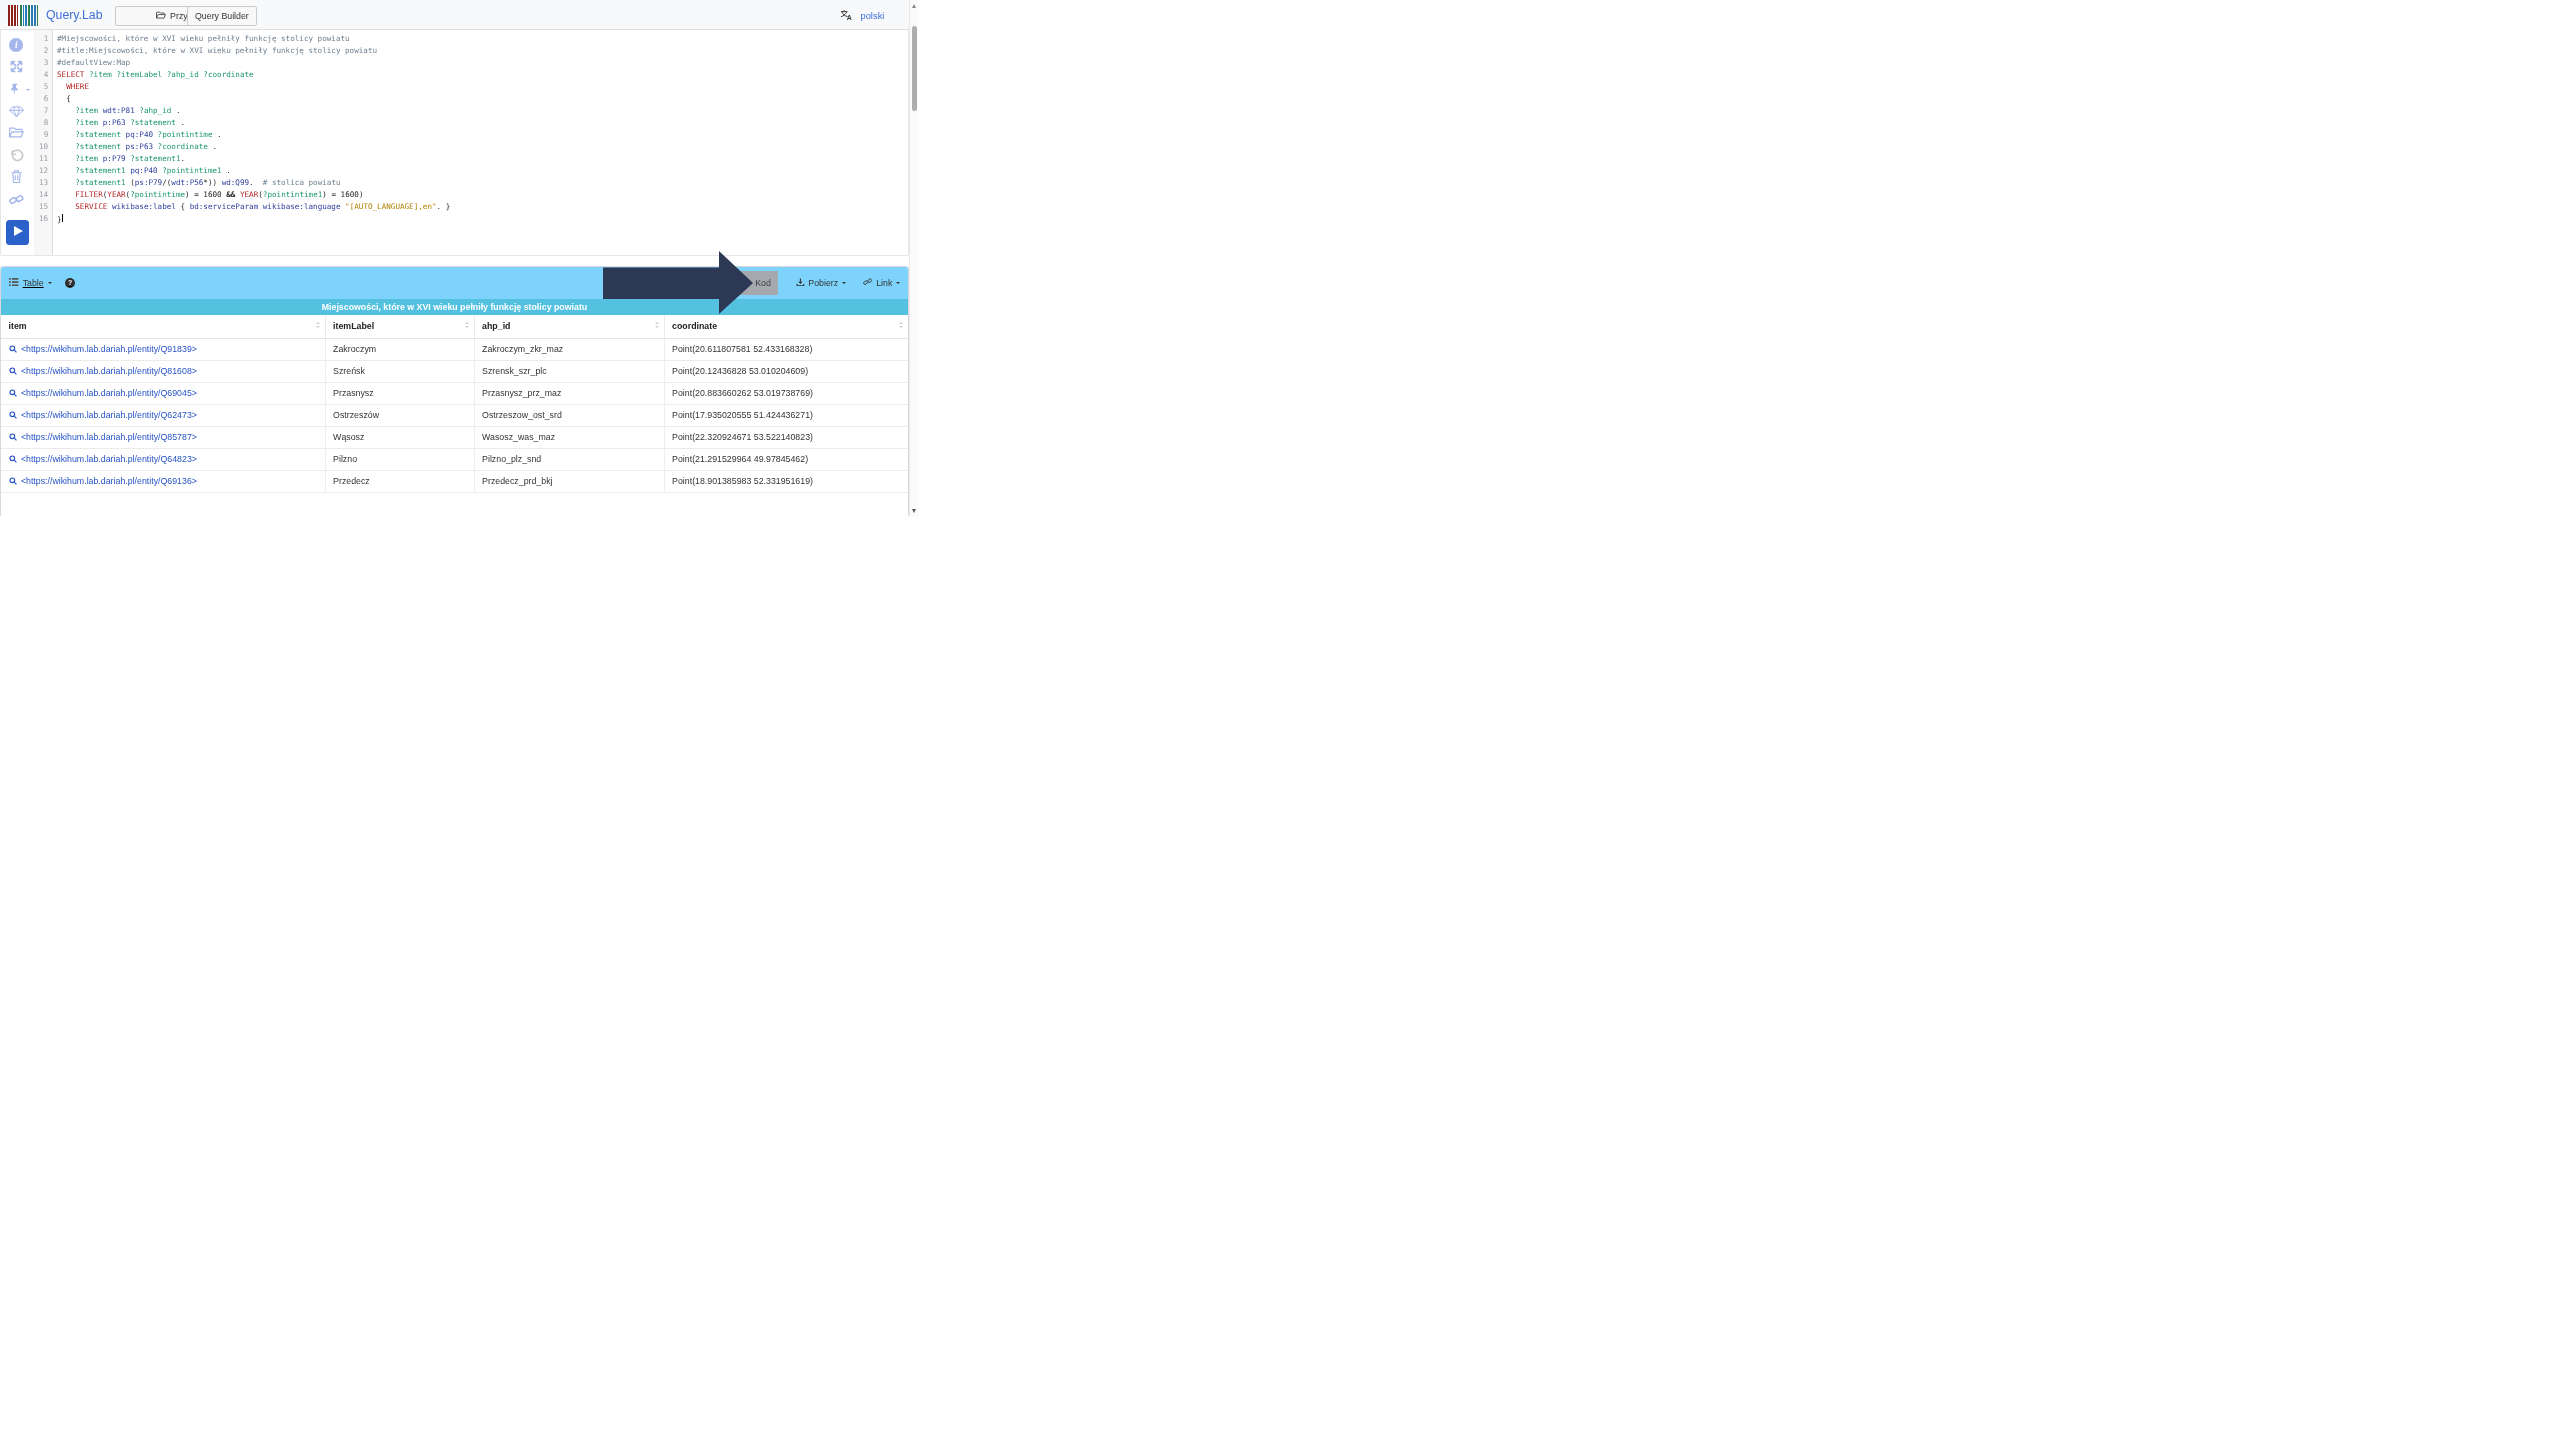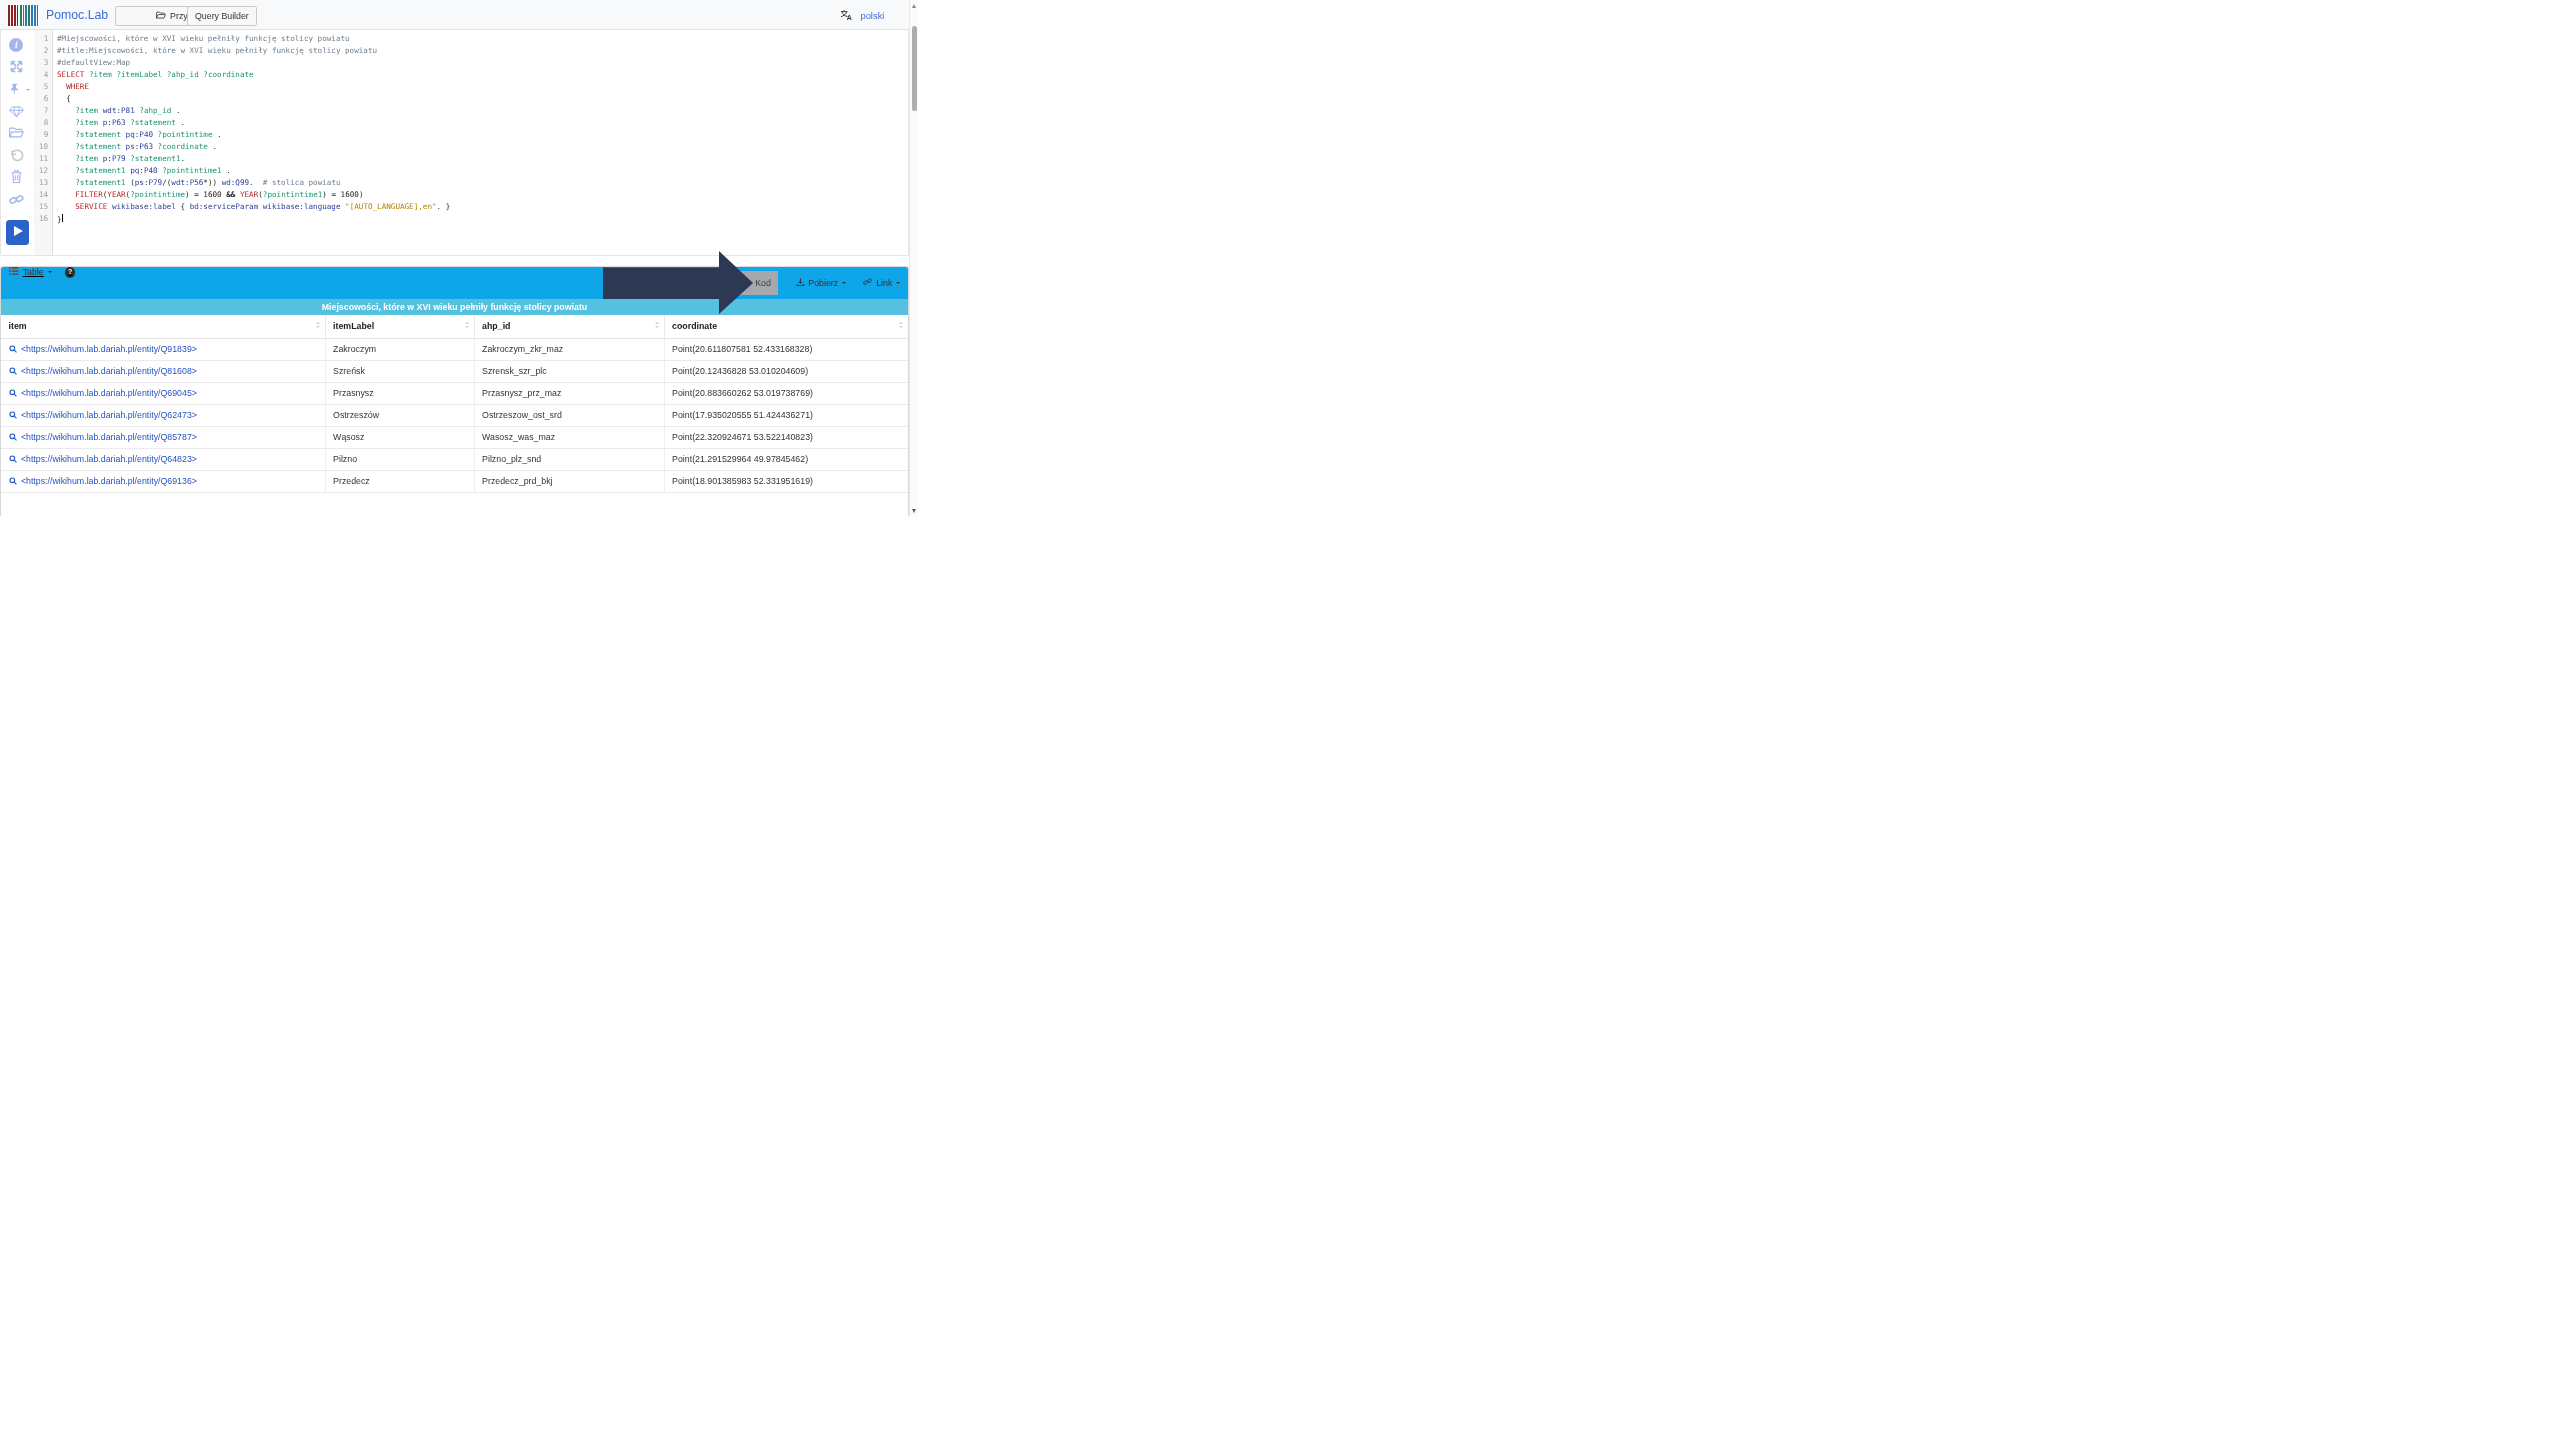--- a/index.html
+++ b/index.html
@@ -65,22 +65,22 @@
   .code{position:absolute;left:56px;top:3.5px;right:5.9px;cursor:text;}
   .code-line{height:12px;line-height:12px;white-space:pre;font:7.6px "DejaVu Sans Mono",monospace;color:#2b2b2b;}
   .tk-com{color:#708090;} .tk-kw{color:#b22222;} .tk-var{color:#1d9673;}
   .tk-pre{color:#2c3e9c;} .tk-str{color:#b08000;} .tk-num{color:#222;}
   .tk-op{color:#222;font-weight:bold;} .tk-pln{color:#2b2b2b;}
   .cursor{display:inline-block;width:0.6px;height:8.8px;background:#000;vertical-align:-1.2px;}
 
   
   .results-panel{position:absolute;top:266px;left:0;width:909px;height:261px;background:#fff;
                  border:0.6px solid #d9d9d9;border-radius:2.3px;}
-  .rtoolbar{height:32px;background:#0ea5e9;border-radius:2.3px 2.3px 0 0;position:relative;
-            display:flex;align-items:flex-start;text-decoration:underline;}
+  .rtoolbar{height:32px;background:#7dd3fc;border-radius:2.3px 2.3px 0 0;position:relative;
+            display:flex;align-items:center;text-decoration:underline;}
   .view-select{display:flex;align-items:center;gap:4.1px;margin-left:8.2px;color:#333;font-size:8.8px;cursor:pointer;}
   .rt-help{margin-left:13px;cursor:pointer;}
   .rt-right{position:absolute;right:8.2px;top:0;height:100%;display:flex;align-items:center;gap:17.6px;}
   .kod-btn{background:var(--kodhl);padding:7px 7.6px;display:flex;align-items:center;gap:3.5px;
            color:#3d3d3d;font-size:8.8px;cursor:pointer;}
   .kod-btn .code-ic{font:bold 7.6px "DejaVu Sans Mono",monospace;color:#3d3d3d;}
   .flat-btn{display:flex;align-items:center;gap:3.5px;color:#333;font-size:8.8px;cursor:pointer;}
   .title-bar{height:16px;background:var(--accent);color:#fff;font-weight:bold;font-size:8.8px;
              display:flex;align-items:center;justify-content:center;}
   table.results{width:100%;border-collapse:collapse;table-layout:fixed;}
@@ -124,21 +124,21 @@
         <i></i>
         <i></i>
         <i></i>
         <i></i>
         <i></i>
         <i></i>
         <i></i>
         <i></i>
         <i></i>
     </div>
-    <div class="brand">Pomoc.Lab</div>
+    <div class="brand">Query.Lab</div>
 
     <div class="btn" style="left:115px;padding-left:40px;">
       <span>
         <svg width="10" height="8.2" viewBox="0 0 20 16" fill="none" stroke="#333" stroke-width="1.6" stroke-linejoin="round">
           <path d="M1 14 L1 3 Q1 2 2 2 L7 2 L9 4 L16 4 Q17 4 17 5 L17 6"></path>
           <path d="M1 14 L4 7 L19 7 L16 14 Z"></path>
         </svg>
       </span>
       <span>Przykłady</span>
     </div>

